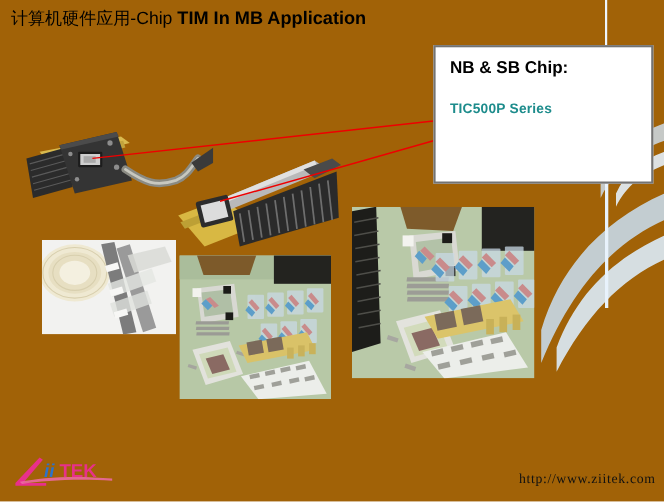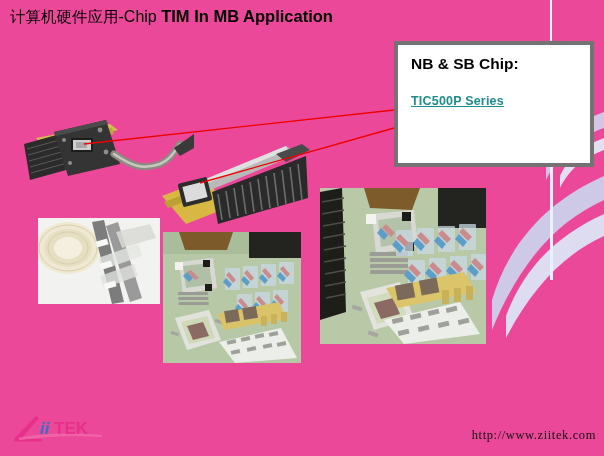--- a/index.html
+++ b/index.html
@@ -7,21 +7,21 @@
     padding: 0;
     background: #ffffff;
   }
   body {
     font-family: "Liberation Sans", sans-serif;
   }
   #slide {
     position: relative;
     width: 604px;
     height: 456px;
-    background: #ec4899;
+    background: #a16207;
     overflow: hidden;
   }
 
   
   .deco-layer {
     position: absolute;
     right: 0;
     top: 0;
     width: 120px;
     height: 456px;
@@ -52,21 +52,21 @@
     font-size: 16.5px;
   }
 
   
   #callout {
     position: absolute;
     left: 394px;
     top: 41px;
     width: 200px;
     height: 126px;
-    border: 4px solid #737373;
+    border: 2px solid #737373;
     background: #ffffff;
     box-sizing: border-box;
   }
   #callout-head {
     position: absolute;
     left: 13px;
     top: 10px;
     font-size: 15.5px;
     font-weight: bold;
     color: #000000;
@@ -76,21 +76,20 @@
     position: absolute;
     left: 13px;
     top: 48px;
     width: 180px;
   }
   #callout-list .series {
     display: block;
     font-size: 12.5px;
     font-weight: bold;
     color: #1d8c8c;
-    text-decoration: underline;
     text-decoration-color: #1d8c8c;
     line-height: 16px;
     white-space: nowrap;
     letter-spacing: 0.2px;
   }
 
   
   .photo {
     position: absolute;
     overflow: hidden;

